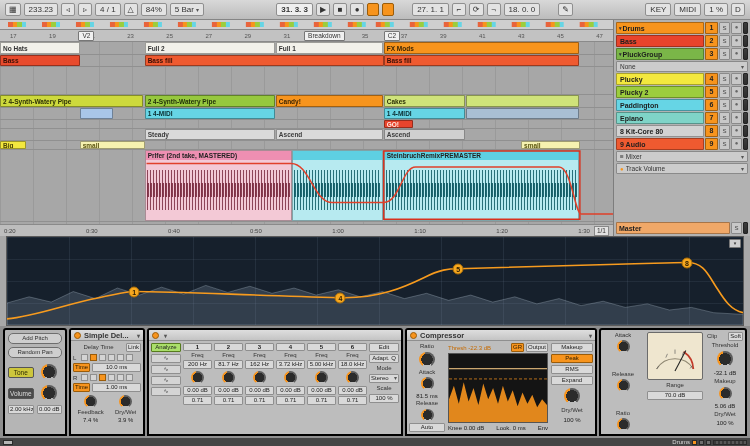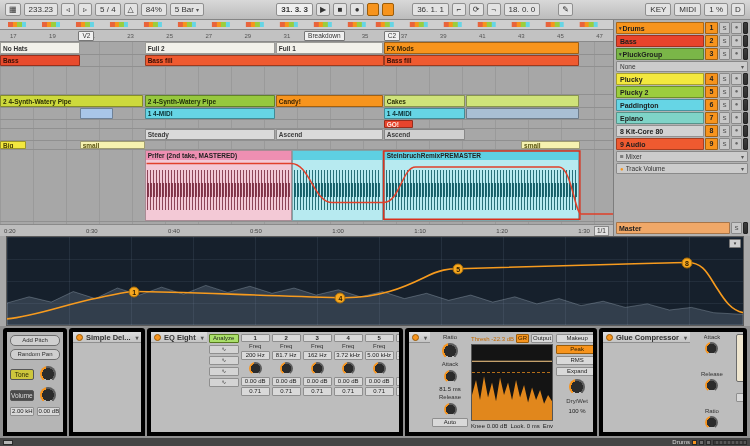--- a/index.html
+++ b/index.html
@@ -54,21 +54,21 @@
 .master .tname{font-size:7px;}
 
 
 .eqdisp{height:90px;flex:0 0 90px;margin:0 6px;background:#16202c;border:1px solid #5a5a5a;position:relative;background-image:linear-gradient(90deg,rgba(160,185,210,0.10) 1px,transparent 1px),linear-gradient(rgba(160,185,210,0.09) 1px,transparent 1px);background-size:62px 100%,100% 22px;}
 .eqsvg{position:absolute;inset:0;width:100%;height:100%;}
 .handle{position:absolute;width:11px;height:11px;border-radius:50%;background:#f7a81f;border:1px solid #a86c08;color:#2b1c02;font-size:7px;font-weight:bold;display:flex;align-items:center;justify-content:center;transform:translate(-50%,-50%);z-index:2;}
 .eqcollapse{position:absolute;top:2px;right:2px;width:12px;height:9px;background:#cfcfcf;border:1px solid #777;border-radius:1px;font-size:5px;line-height:7px;text-align:center;color:#333;z-index:3;}
 
 
 .devbar{height:112px;flex:0 0 112px;background:#8f8f8f;display:flex;gap:2px;padding:2px 3px;align-items:stretch;}
-.dev{background:#bdbdbd;border:4px solid #000000;border-radius:3px 3px 0 0;display:flex;flex-direction:row;overflow:hidden;}
+.dev{background:#bdbdbd;border:2px solid #000000;border-radius:3px 3px 0 0;display:flex;flex-direction:column;overflow:hidden;}
 .dhead{height:11px;flex:0 0 11px;background:linear-gradient(#dedede,#c4c4c4);border-bottom:1px solid #8f8f8f;display:flex;align-items:center;gap:3px;padding:0 3px;font-size:7.5px;font-weight:bold;color:#333;white-space:nowrap;}
 .dtitle{flex:1;overflow:hidden;}
 .led{width:7px;height:7px;flex:0 0 7px;border-radius:50%;background:#f7941d;border:1px solid #9a5c0a;}
 .dbody{flex:1;padding:2px;font-size:6.5px;color:#222;min-height:0;}
 .dlbl{font-size:6px;color:#333;text-align:center;line-height:7px;white-space:nowrap;overflow:hidden;}
 .dval{font-size:6px;color:#222;text-align:center;line-height:8px;white-space:nowrap;overflow:hidden;}
 .fbox{background:#d9d9d9;border:1px solid #8f8f8f;border-radius:1px;text-align:center;font-size:6px;line-height:7px;height:9px;overflow:hidden;white-space:nowrap;padding:0 1px;}
 .fbox.obtn,.fbox.on{background:#f7941d;border-color:#9a5c0a;color:#2b1c02;}
 .fbox.analyze{background:#aadf6a;border-color:#567b1e;}
 .fbox.dd{display:flex;justify-content:space-between;align-items:center;}
@@ -133,33 +133,33 @@
 </head>
 <body>
 
 <div class="app">
 
   <div class="transport">
     <div class="tbox tbtn">▦</div>
     <div class="tbox">233.23</div>
     <div class="tbox tbtn">◃</div>
     <div class="tbox tbtn">▹</div>
-    <div class="tbox">5 / 4</div>
+    <div class="tbox">4 / 1</div>
     <div class="tbox tbtn">△</div>
     <div class="tbox">84%</div>
     <div class="tbox"><span>5 Bar</span><span class="ddarrow">▾</span></div>
     <div class="tspacer"></div>
     <div class="tbox pos">31. 3. 3</div>
     <div class="tbox tbtn">▶</div>
     <div class="tbox tbtn">■</div>
     <div class="tbox tbtn">●</div>
     <div class="tbox on tbtn"></div>
     <div class="tbox on tbtn"></div>
     <div class="tspacer sm"></div>
-    <div class="tbox">36. 1. 1</div>
+    <div class="tbox">27. 1. 1</div>
     <div class="tbox tbtn">⌐</div>
     <div class="tbox tbtn">⟳</div>
     <div class="tbox tbtn">¬</div>
     <div class="tbox">18. 0. 0</div>
     <div class="tspacer sm"></div>
     <div class="tbox tbtn">✎</div>
     <div class="tspacer"></div>
     <div class="tbox">KEY</div>
     <div class="tbox">MIDI</div>
     <div class="tbox">1 %</div>
@@ -577,21 +577,20 @@
               <div class="dlbl">Dry/Wet</div>
               <div class="dval">3.9 %</div>
             </div>
         </div>
       </div>
     </div>
 
     <div class="dev eq8">
       <div class="dhead">
         <span class="led"></span>
-        <span class="dtitle">EQ Eight</span>
         <span class="ddarrow">▾</span>
       </div>
       <div class="dbody eqbody">
         <div class="eqleft">
           <div class="fbox analyze">Analyze</div>
           <div class="ficon">∿</div>
           <div class="ficon">∿</div>
           <div class="ficon">∿</div>
           <div class="ficon">∿</div>
         </div>
@@ -660,20 +659,21 @@
             </div>
           <div class="dlbl">Scale</div>
           <div class="fbox">100 %</div>
         </div>
       </div>
     </div>
 
     <div class="dev comp">
       <div class="dhead">
         <span class="led"></span>
+        <span class="dtitle">Compressor</span>
         <span class="ddarrow">▾</span>
       </div>
       <div class="dbody compbody">
         <div class="cleft">
           <div class="dlbl">Ratio</div>
           <div class="knob k15"></div>
           <div class="dlbl">Attack</div>
           <div class="knob k12"></div>
           <div class="dval">81.5 ms</div>
           <div class="dlbl">Release</div>
@@ -705,25 +705,20 @@
           <div class="fbox">RMS</div>
           <div class="fbox">Expand</div>
           <div class="knob k15"></div>
           <div class="dlbl">Dry/Wet</div>
           <div class="dval">100 %</div>
         </div>
       </div>
     </div>
 
     <div class="dev glue">
-      <div class="dhead">
-        <span class="led"></span>
-        <span class="dtitle">Glue Compressor</span>
-        <span class="ddarrow">▾</span>
-      </div>
       <div class="dbody gluebody">
         <div class="gleft">
           <div class="kgroup">
               <div class="dlbl">Attack</div>
               <div class="knob k12"></div>
             </div>
           <div class="kgroup">
               <div class="dlbl">Release</div>
               <div class="knob k12"></div>
             </div>

